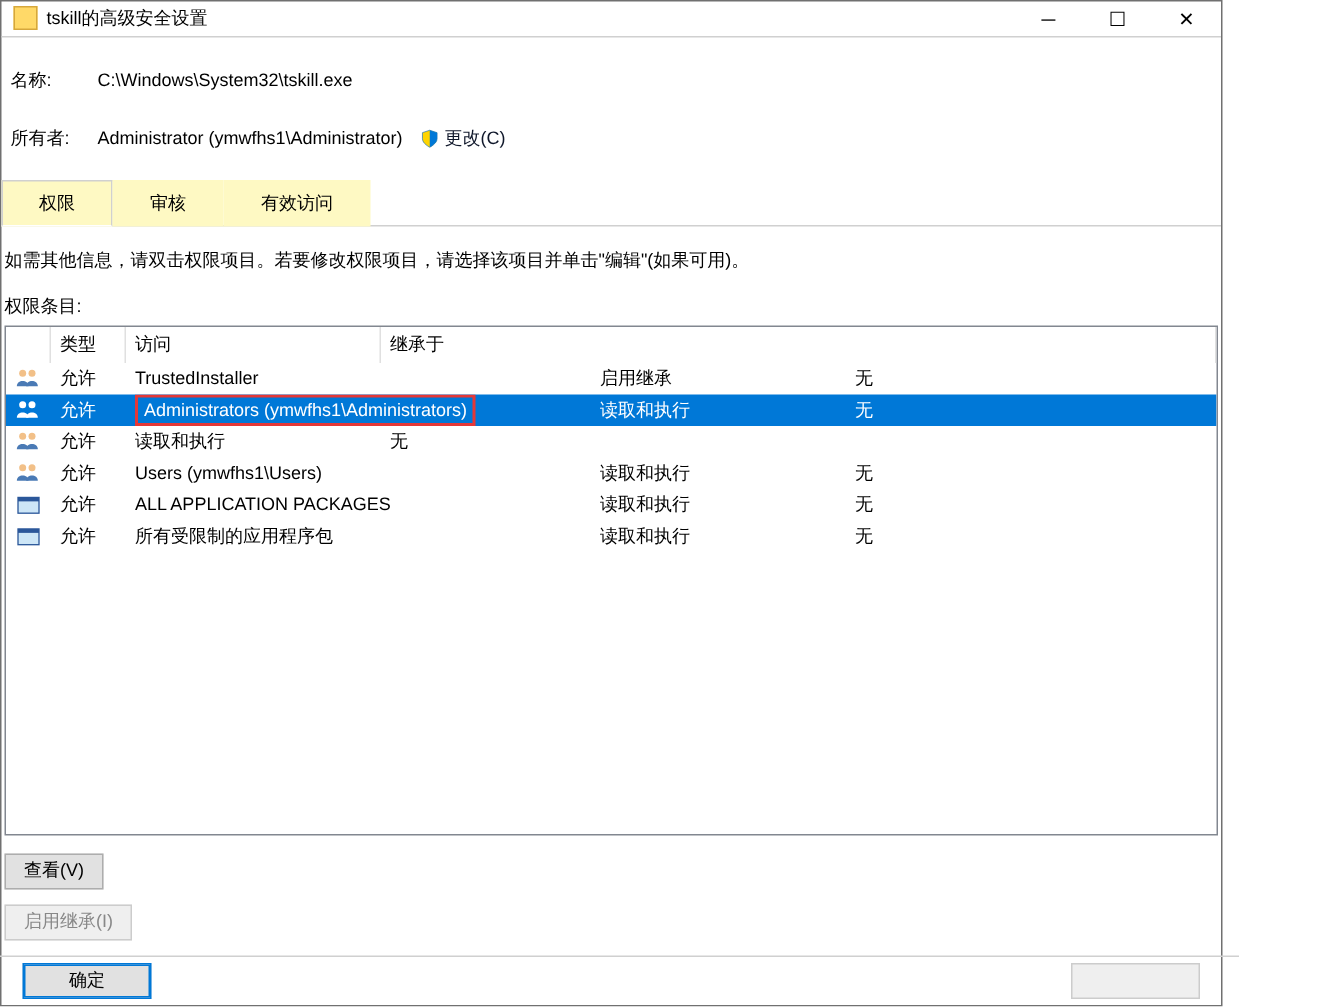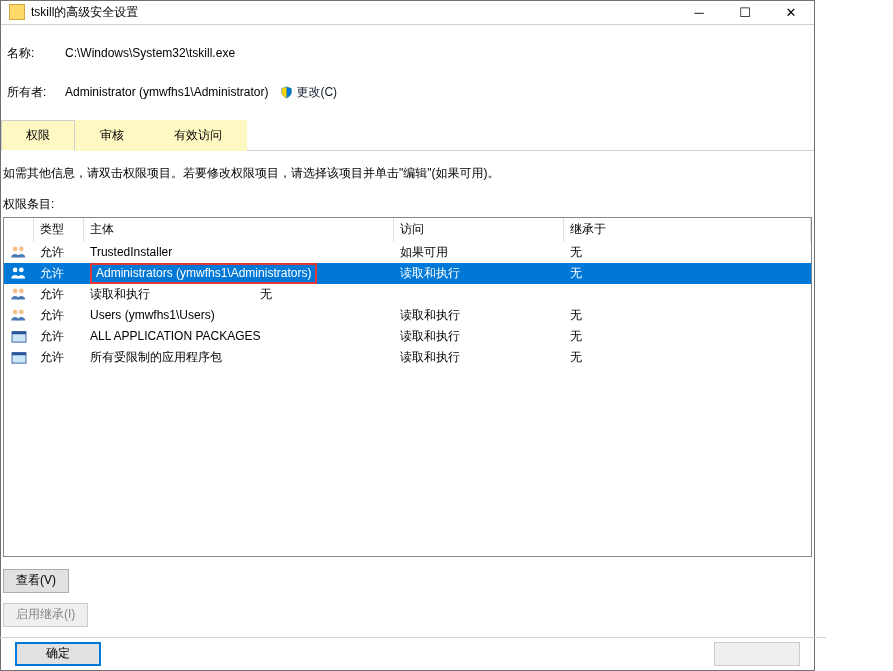--- a/index.html
+++ b/index.html
@@ -91,37 +91,36 @@
     </div>
 
     <div class="tabpanel">
       <div class="instruction">如需其他信息，请双击权限项目。若要修改权限项目，请选择该项目并单击"编辑"(如果可用)。</div>
       <div class="list-label">权限条目:</div>
 
       <div class="permlist">
         <div class="permlist-header">
           <div class="col col-icon"></div>
           <div class="col col-type">类型</div>
-          <div class="col col-principal">主体</div>
           <div class="col col-access">访问</div>
           <div class="col col-inherit">继承于</div>
         </div>
         <div class="permlist-body" id="permlist-body">
             <div class="permlist-row">
               <div class="cell c-icon">
                 <svg viewBox="0 0 22 18" class="group-icon">
     <circle cx="6" cy="5" r="3" fill="#f2c088"></circle>
     <circle cx="14" cy="5" r="3" fill="#f2c088"></circle>
     <path d="M1 16 C1 10 11 10 11 16 Z" fill="#4a7ab5"></path>
     <path d="M9 16 C9 10 19 10 19 16 Z" fill="#4a7ab5"></path>
   </svg>
               </div>
               <div class="cell c-type">允许</div>
               <div class="cell c-principal">TrustedInstaller</div>
-              <div class="cell c-access">如果可用</div>
+              <div class="cell c-access">启用继承</div>
               <div class="cell c-inherit">无</div>
             </div>
             <div class="permlist-row selected">
               <div class="cell c-icon">
                 <svg viewBox="0 0 22 18" class="group-icon">
     <circle cx="6" cy="5" r="3" fill="#fff"></circle>
     <circle cx="14" cy="5" r="3" fill="#fff"></circle>
     <path d="M1 16 C1 10 11 10 11 16 Z" fill="#fff"></path>
     <path d="M9 16 C9 10 19 10 19 16 Z" fill="#fff"></path>
   </svg>

